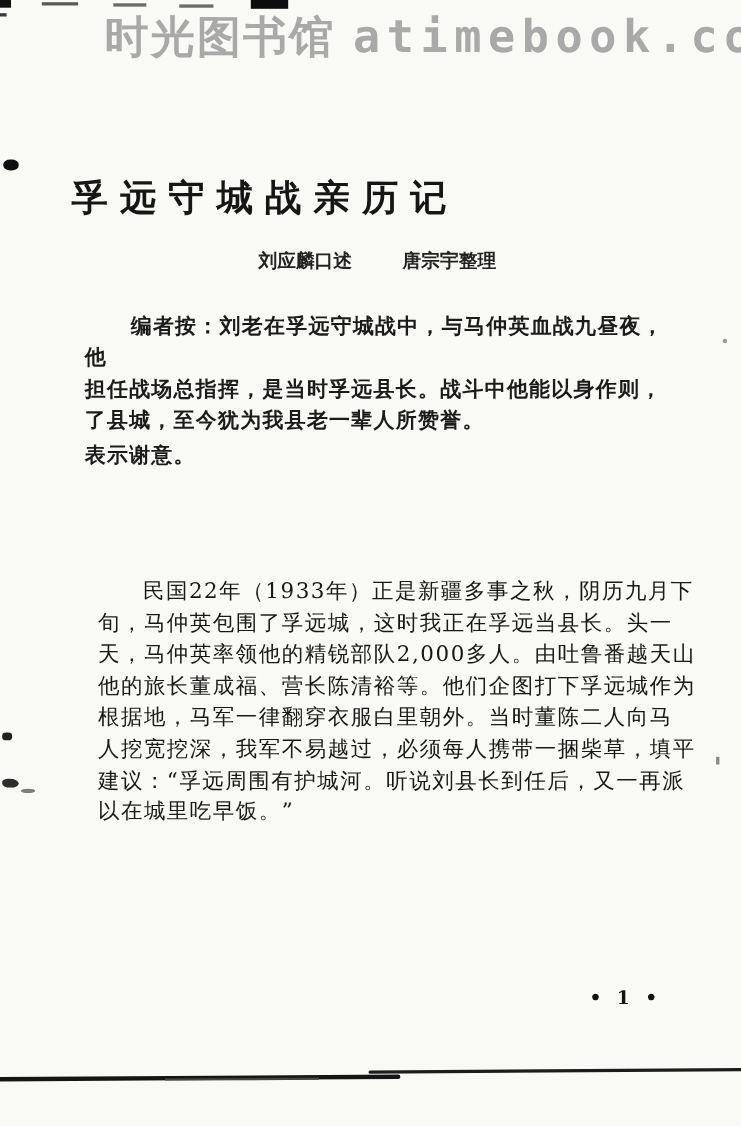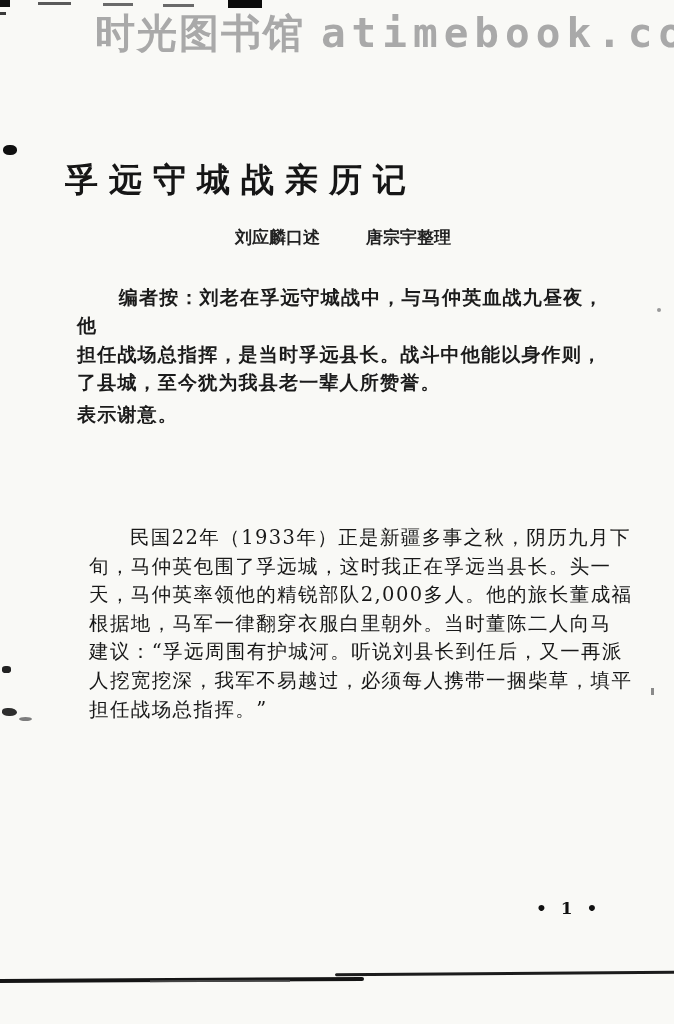--- a/index.html
+++ b/index.html
@@ -130,25 +130,26 @@
     </div>
     <div class="para2">
       <span class="line">表示谢意。</span>
     </div>
   </div>
 
   <div class="body-text">
     <div>
       <span class="line indent">民国22年（1933年）正是新疆多事之秋，阴历九月下</span>
       <span class="line">旬，马仲英包围了孚远城，这时我正在孚远当县长。头一</span>
-      <span class="line">天，马仲英率领他的精锐部队2,000多人。他的旅长董成福</span>
+      <span class="line">天，马仲英率领他的精锐部队2,000多人。由吐鲁番越天山</span>
+      <span class="line">他的旅长董成福、营长陈清裕等。他们企图打下孚远城作为</span>
       <span class="line">根据地，马军一律翻穿衣服白里朝外。当时董陈二人向马</span>
+      <span class="line">人挖宽挖深，我军不易越过，必须每人携带一捆柴草，填平</span>
       <span class="line">建议：“孚远周围有护城河。听说刘县长到任后，又一再派</span>
-      <span class="line">人挖宽挖深，我军不易越过，必须每人携带一捆柴草，填平</span>
-      <span class="line">担任战场总指挥。”</span>
+      <span class="line">以在城里吃早饭。”</span>
     </div>
   </div>
 
   <div class="page-number">• 1 •</div>
 
   <div class="artifact bottom-line-a"></div>
   <div class="artifact bottom-line-b"></div>
   <div class="artifact bottom-line-c"></div>
 
 </div>

